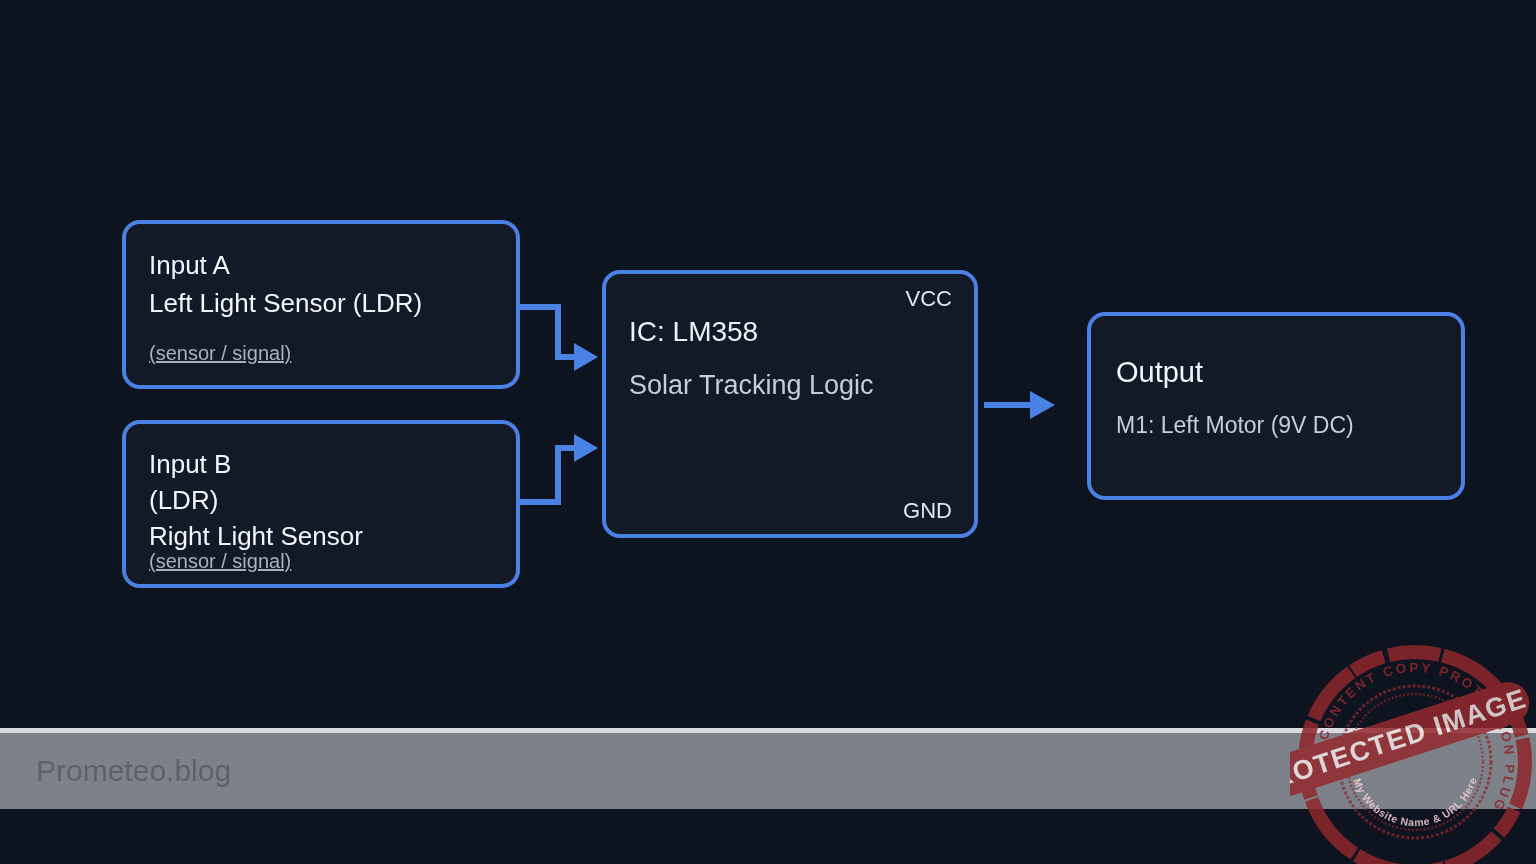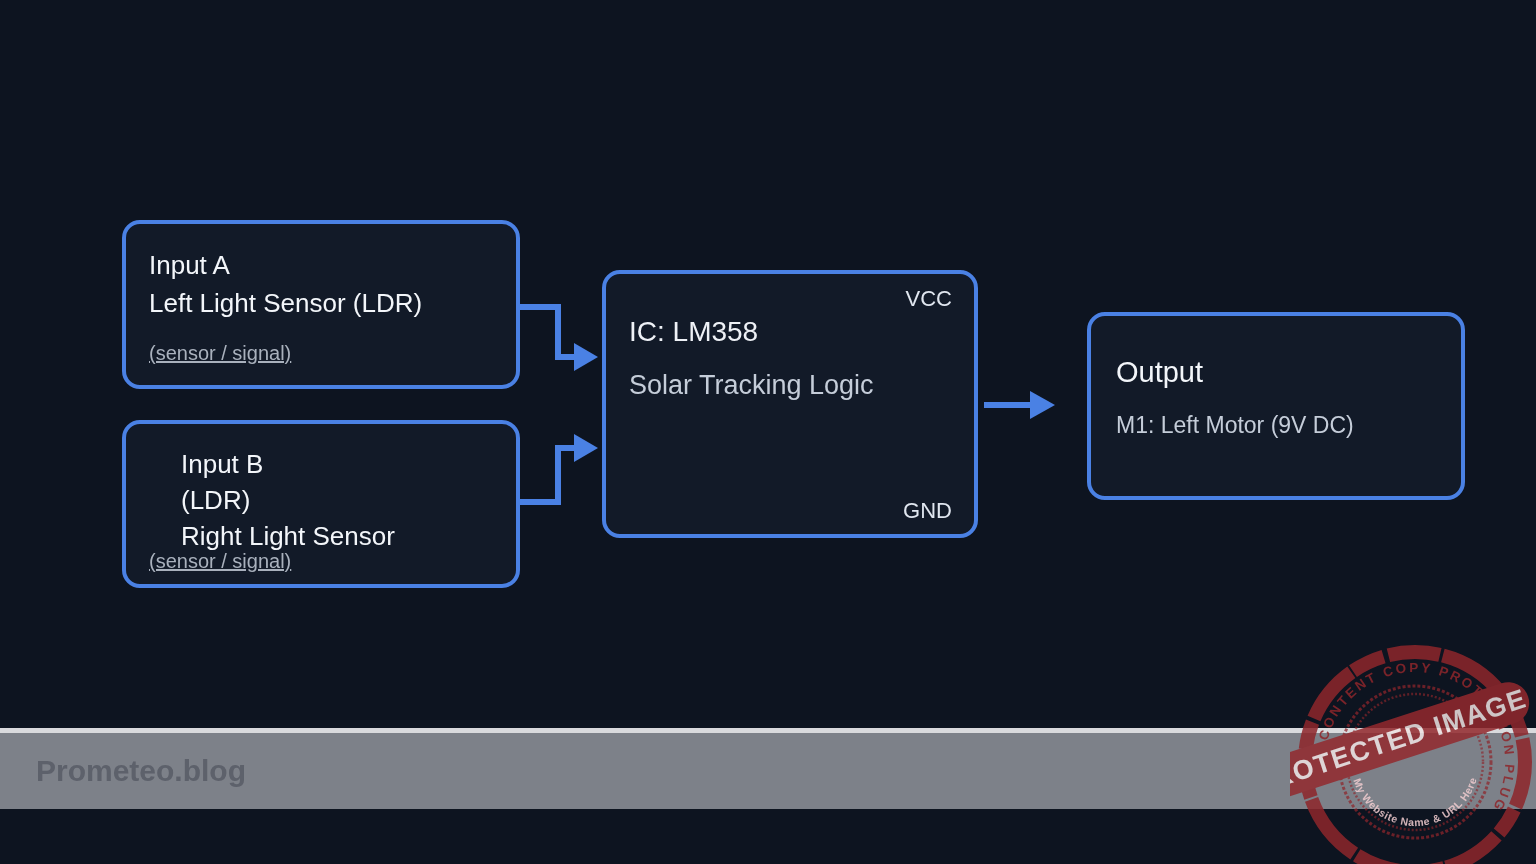--- a/index.html
+++ b/index.html
@@ -31,21 +31,21 @@
     font-weight: 400;
   }
   .node-note {
     color: #a9b1bd;
     font-size: 20px;
     text-decoration: underline;
   }
   #node-input-a { left: 122px; top: 220px; width: 398px; height: 169px; padding: 22px 20px 0 23px; }
   #node-input-a .node-note { margin-top: 20px; }
   #node-input-b { left: 122px; top: 420px; width: 398px; height: 168px; padding: 22px 20px 0 23px; }
-  #node-input-b .node-title { line-height: 36px; margin-left: 32px; }
+  #node-input-b .node-title { line-height: 36px; }
   #node-input-b .node-note { margin-top: -4px; }
   #node-ic { left: 602px; top: 270px; width: 376px; height: 268px; }
   #node-output { left: 1062px; top: 312px; width: 378px; height: 188px; margin-left: 25px; }
 
   .pin-label {
     position: absolute;
     color: #e0e6ef;
     font-size: 22px;
   }
   #pin-vcc { top: 12px; right: 22px; }
@@ -89,21 +89,20 @@
     width: 1536px; height: 5px;
     background: #d9dadd;
   }
   .footer-bar {
     position: absolute;
     left: 0; top: 733px;
     width: 1536px; height: 76px;
     background: #7d8189;
     display: flex;
     align-items: center;
-    font-weight: bold;
   }
   .footer-brand {
     margin-left: 36px;
     font-size: 30px;
     color: #5d616b;
   }
 
   
   #stamp {
     position: absolute;

